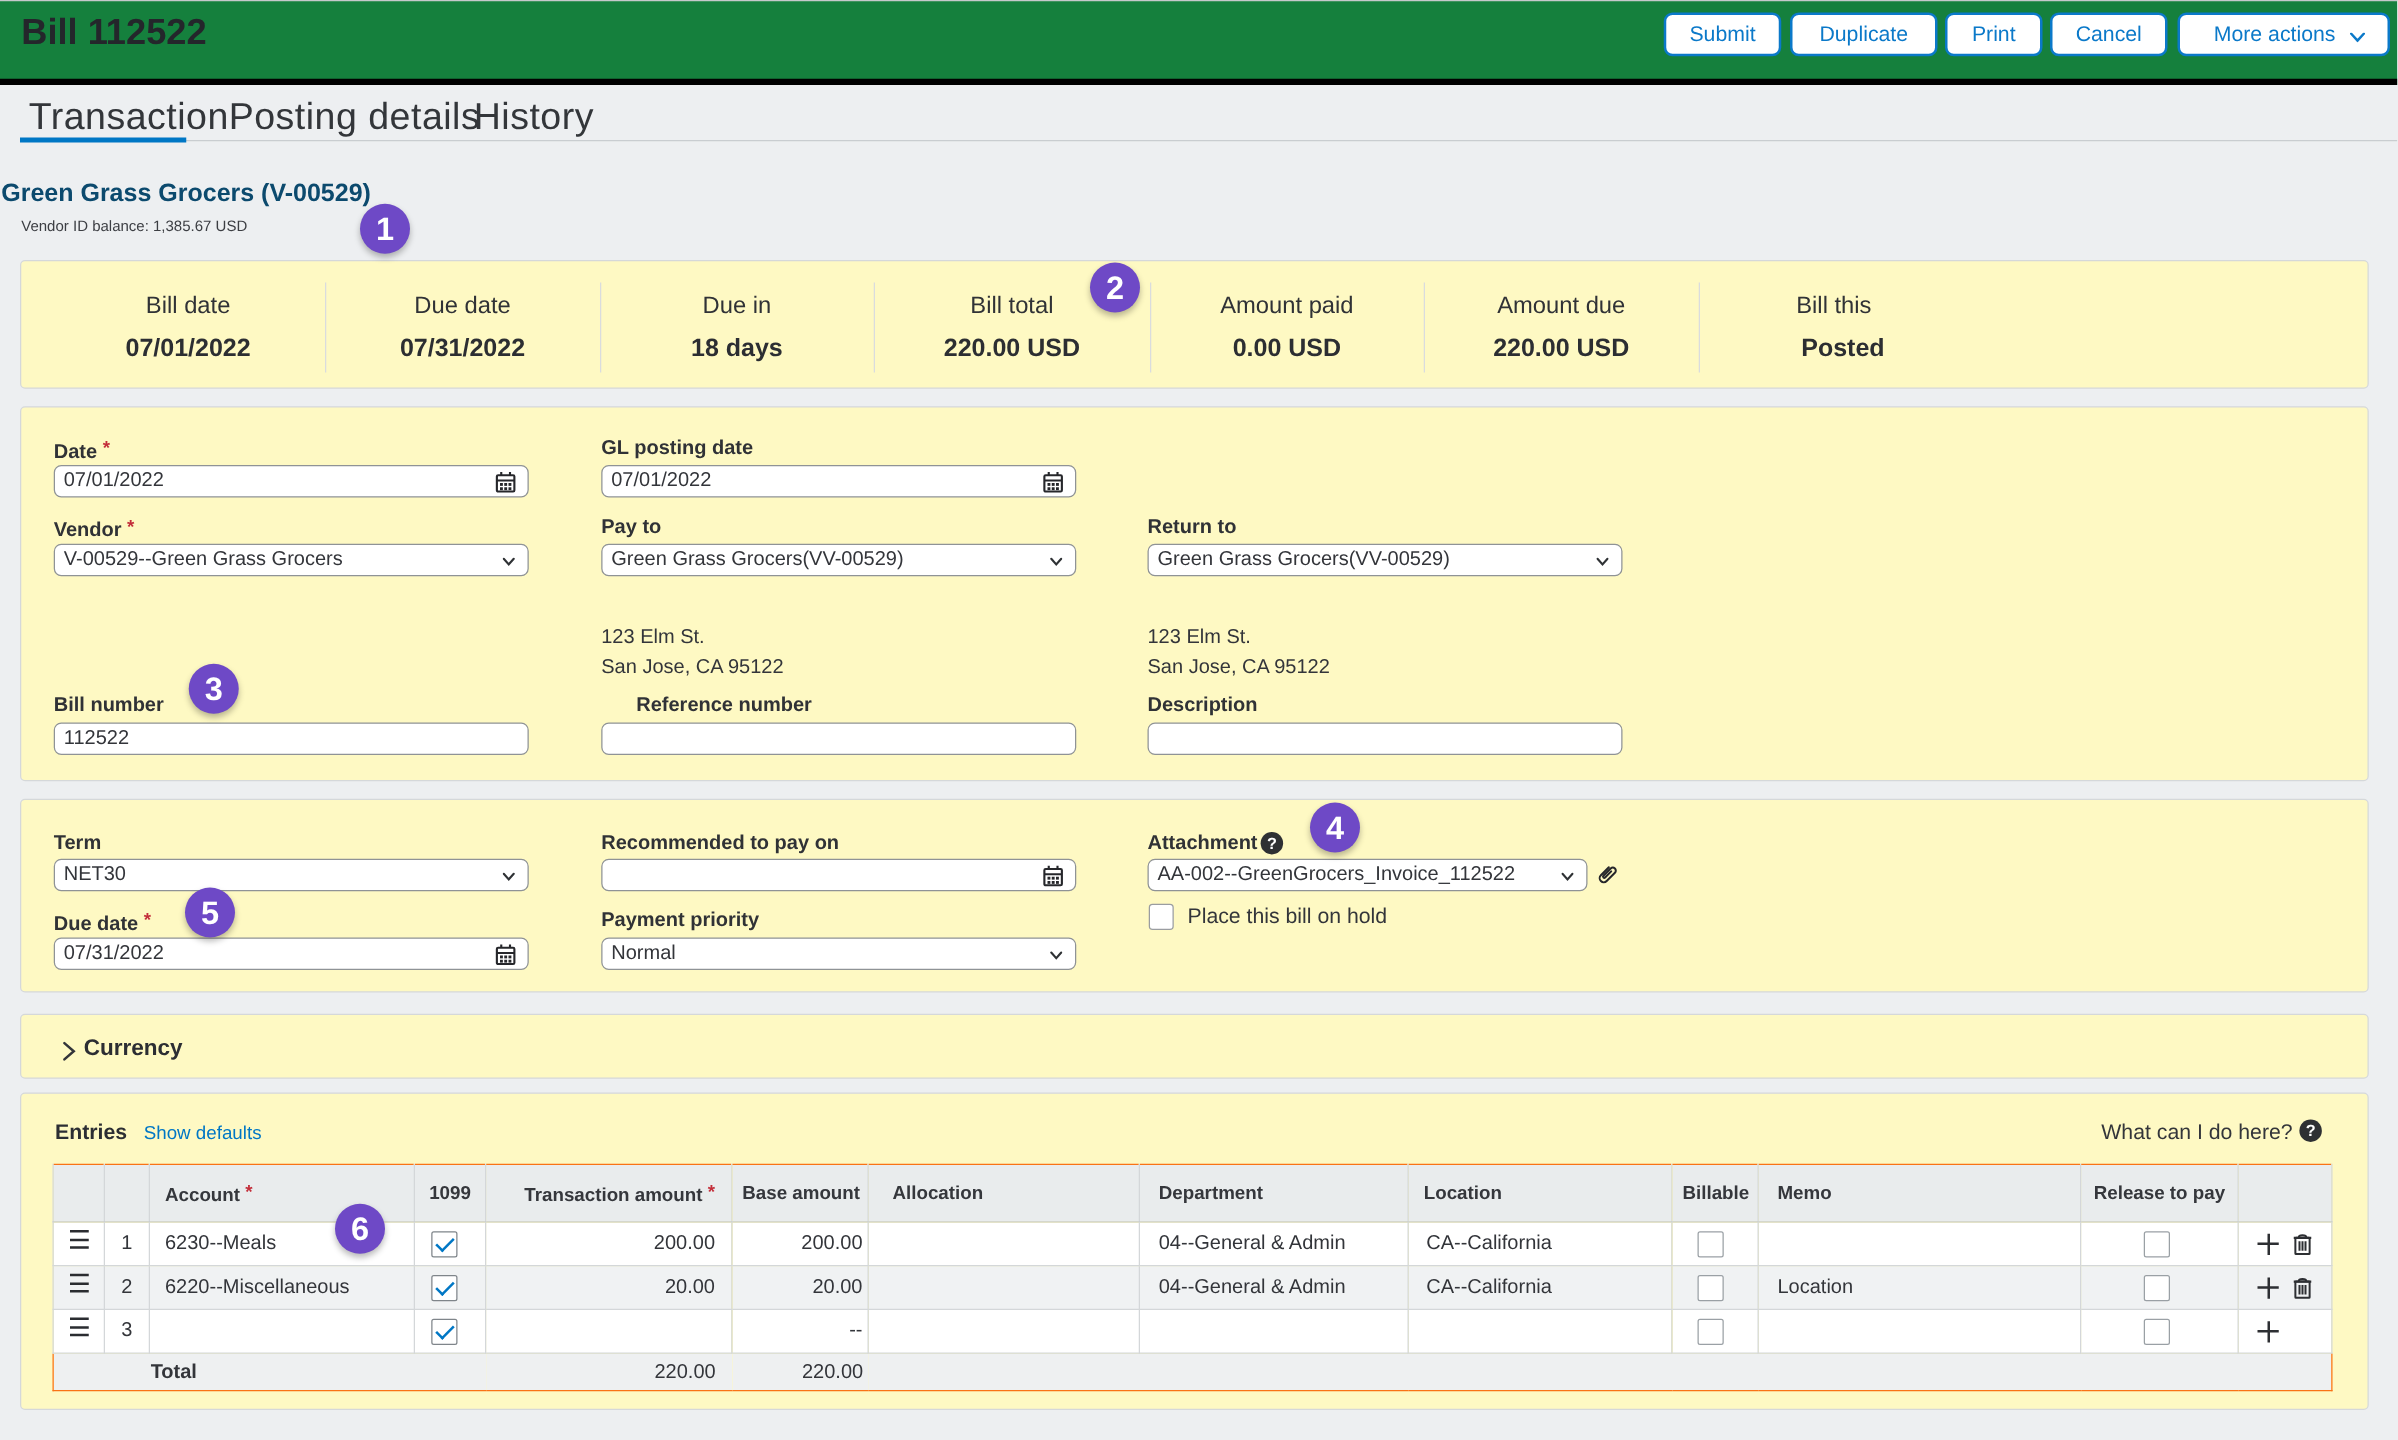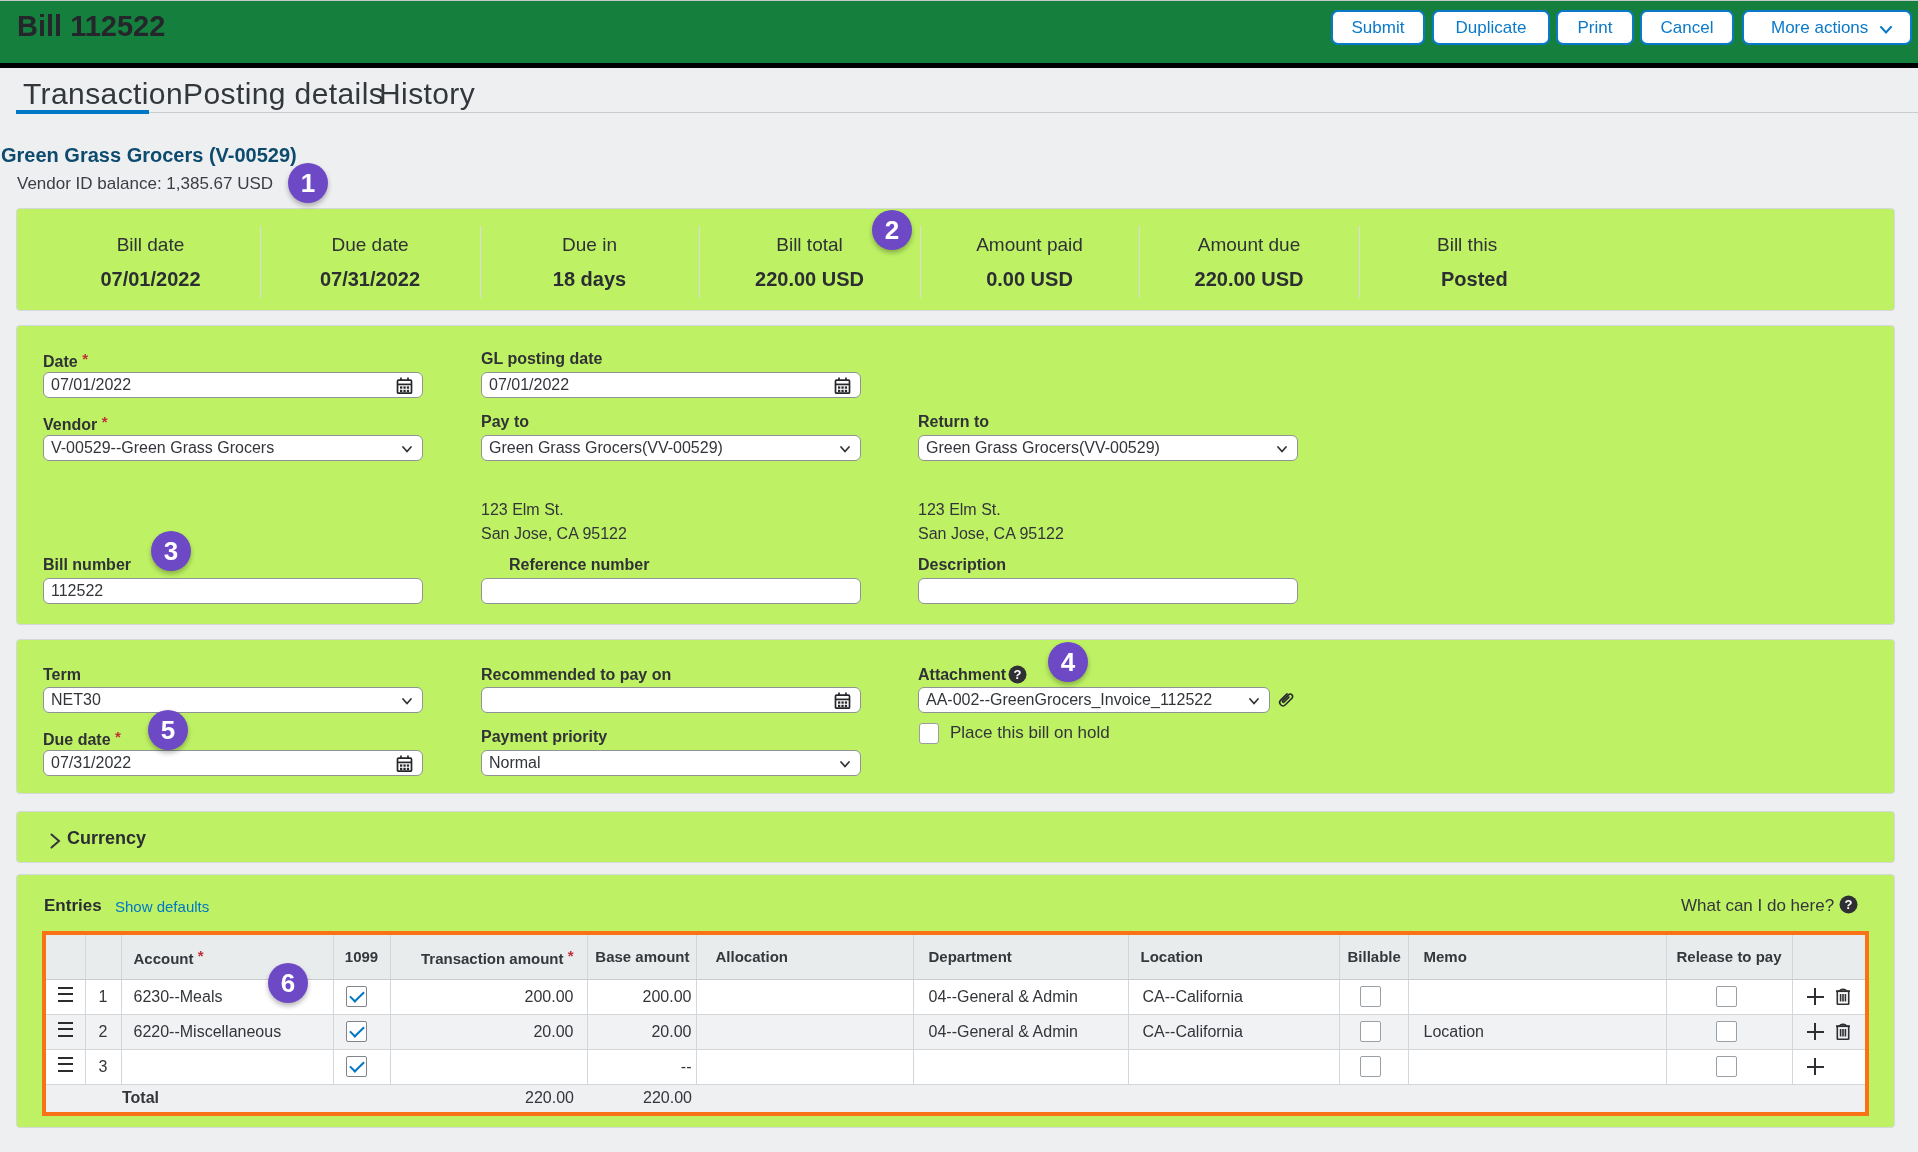--- a/index.html
+++ b/index.html
@@ -6,22 +6,22 @@
 html,body { width:1918px; height:1152px; font-family:"Liberation Sans", sans-serif; background:#edeff1; }
 #page { position:relative; width:1918px; height:1152px; background:#edeff1; overflow:hidden; }
 .topbar { position:absolute; left:0; top:0; width:1918px; height:68px; background:#15803d; border-bottom:5px solid #000000; }
 .h1 { position:absolute; left:17px; top:10px; font-size:29px; font-weight:700; color:#24262b; letter-spacing:0; }
 .btn { position:absolute; top:10px; height:35px; border:2px solid #0b79c9; border-radius:7px; color:#0b79c9; font-size:17px; line-height:31px; text-align:center; background:#fff; }
 .tabs { position:absolute; left:0; top:57px; width:1918px; height:56px; }
 .tabline { position:absolute; left:16px; right:0; top:55px; height:1px; background:#c9cdd0; }
 .tab { position:absolute; top:20px; font-size:30px; color:#33363a; font-weight:400; letter-spacing:0.4px; }
 .tabu { position:absolute; left:16px; top:53px; width:133px; height:4px; background:#0077c5; }
 .vh1 { position:absolute; left:1px; top:144px; font-size:20px; font-weight:700; color:#0c4a6e; }
-.vh2 { position:absolute; left:17px; top:174px; font-size:17px; color:#3c3e43; }
-.panel { position:absolute; left:16px; width:1879px; background:#bef264; border:1px solid #d5d8da; border-radius:4px; }
+.vh2 { position:absolute; left:17px; top:174px; font-size:12px; color:#3c3e43; }
+.panel { position:absolute; left:16px; width:1879px; background:#fef9c3; border:1px solid #d5d8da; border-radius:4px; }
 .badge { position:absolute; width:40px; height:40px; border-radius:50%; background:#6e49c6; color:#fff; font-size:26px; font-weight:700; text-align:center; line-height:40px; box-shadow:0 3px 5px rgba(0,0,0,0.28); z-index:50; }
 .sep { position:absolute; top:17px; height:72px; width:1px; background:#d9dcde; }
 .scol { position:absolute; top:0; height:103px; }
 .slab { position:absolute; top:25px; width:100%; text-align:center; font-size:19px; color:#303236; }
 .sval { position:absolute; top:59px; width:100%; text-align:center; font-size:20px; font-weight:700; color:#2c2e32; }
 .lab { position:absolute; font-size:16px; font-weight:700; color:#303236; }
 .req { color:#c32e3a; font-size:15px; vertical-align:3px; font-weight:700; }
 .inp { position:absolute; width:380px; height:26px; background:#fff; border:1px solid #8f9396; border-radius:6px; font-size:16px; color:#33353a; line-height:24px; padding-left:7px; }
 .addr { position:absolute; font-size:16px; color:#33353a; }
 .cal { position:absolute; top:4px; right:9px; line-height:0; }
@@ -251,21 +251,21 @@
   </div>
 
   <div class="panel" style="top:874px; height:254px;">
     <div style="position:absolute; left:27px; top:21px; font-size:17px; font-weight:700; color:#2c2e33;">Entries</div>
     <div style="position:absolute; left:98px; top:23px; font-size:15px; color:#0077c5;">Show defaults</div>
     <div style="position:absolute; left:1664px; top:20px; font-size:17px; color:#33353a;">What can I do here? <svg style="vertical-align:-3px;" width="19" height="19" viewBox="0 0 19 19">
           <circle cx="9.5" cy="9.5" r="9" fill="#2e3033"></circle>
           <text x="9.5" y="14" font-size="13" font-weight="bold" fill="#fff" text-anchor="middle" font-family="Liberation Sans">?</text>
         </svg></div>
     <div id="tbl" style="position:absolute; left:25px; top:56px; width:1824px; height:182px;">
-      <table class="grid" style="width:1824px; table-layout:fixed; border:4px solid #f97316;">
+      <table class="grid" style="width:1824px; table-layout:fixed; border:1px solid #f97316;">
         <colgroup>
           <col style="width:41px">
             <col style="width:36px">
             <col style="width:212px">
             <col style="width:57px">
             <col style="width:197px">
             <col style="width:109px">
             <col style="width:217px">
             <col style="width:215px">
             <col style="width:211px">

